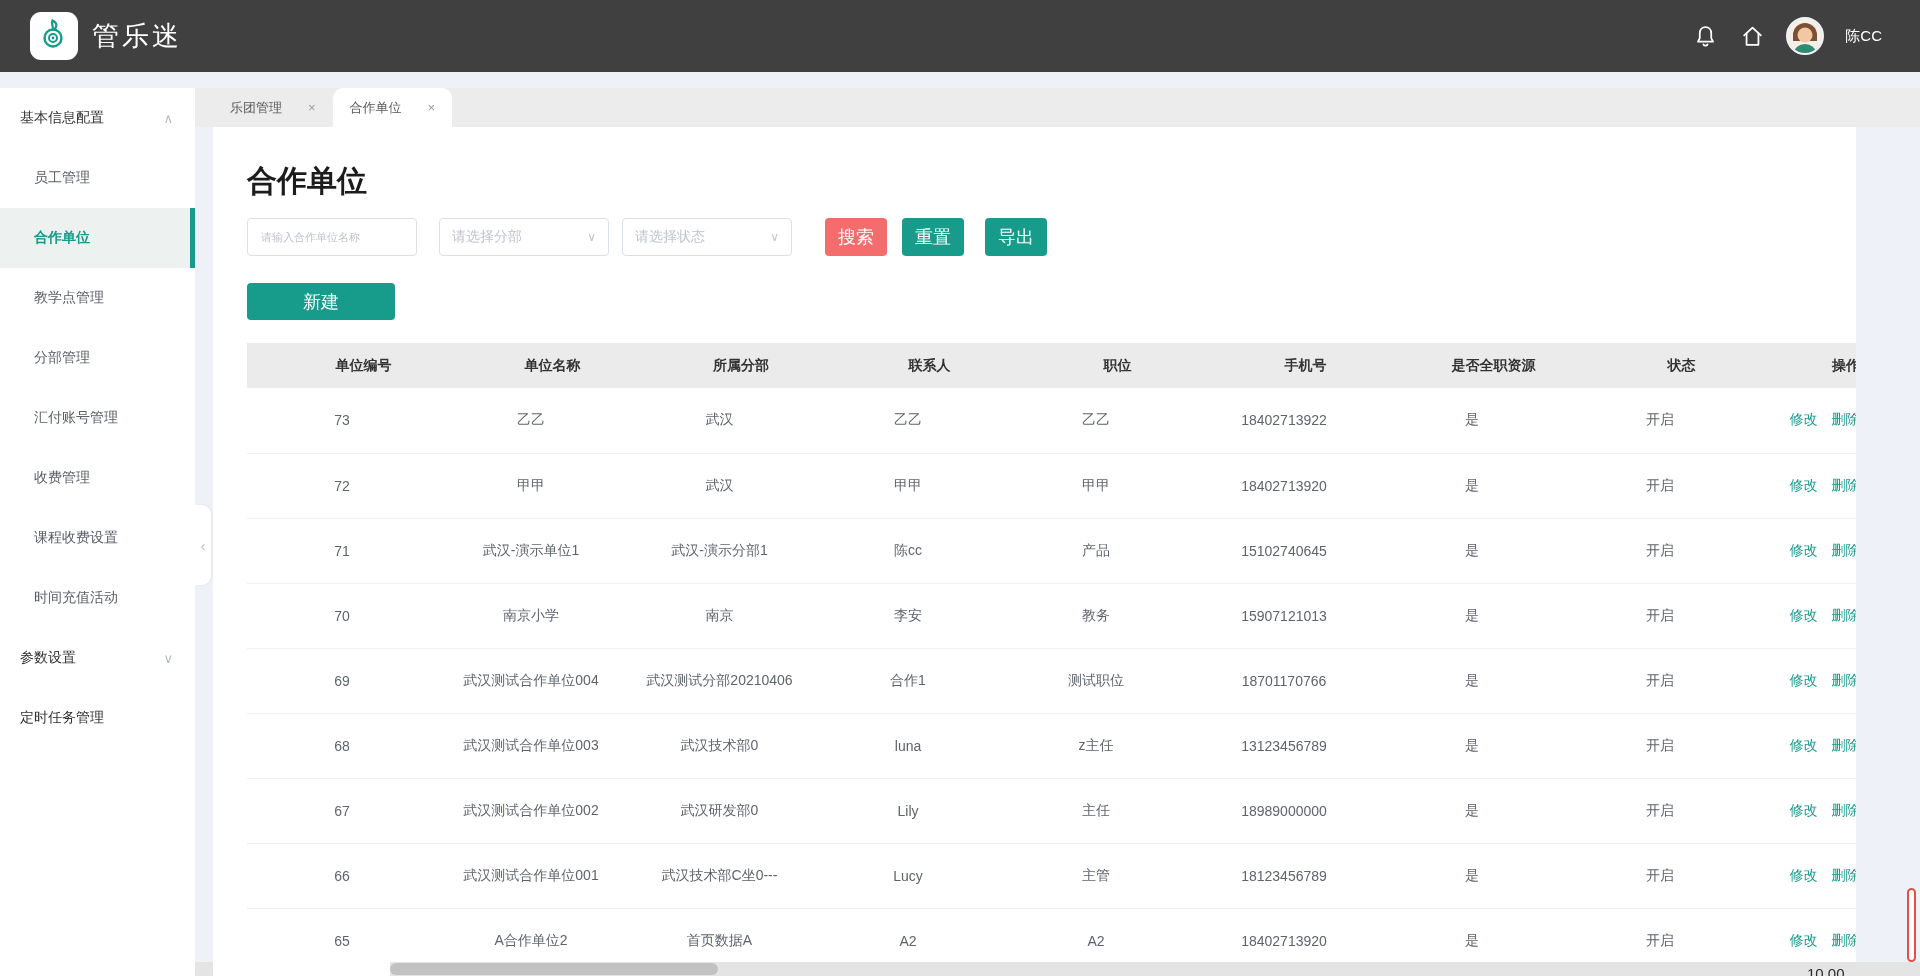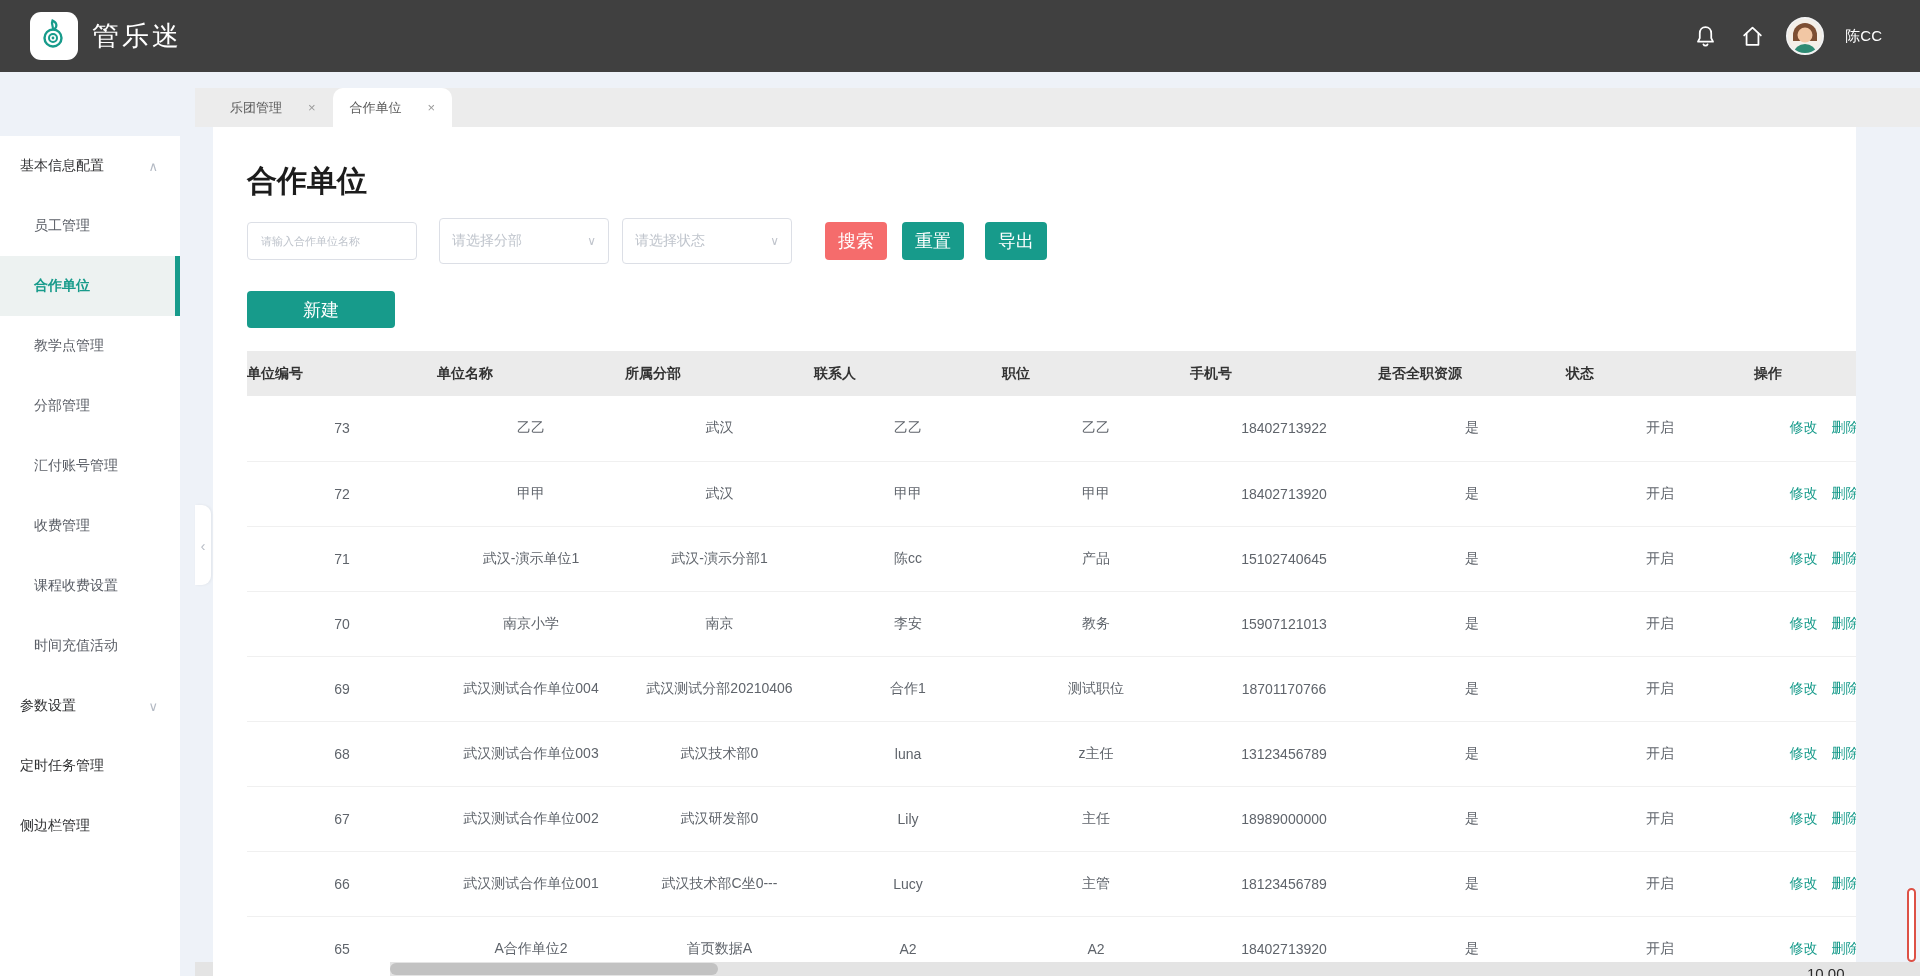--- a/index.html
+++ b/index.html
@@ -13,21 +13,21 @@
   .nav-menu { display:flex; align-items:center; margin-left:78px; gap:46px; }
   .nav-item { position:relative; color:#fff; font-size:16px; cursor:pointer; white-space:nowrap; padding:8px 0; }
   .nav-item.active { background:#179b8b; padding:9px 19px; border-radius:6px; }
   .nav-item .badge { position:absolute; top:-1px; right:-12px; width:10px; height:10px; border-radius:50%; background:#f56c6c; }
   .nav-right { margin-left:auto; display:flex; align-items:center; gap:21px; padding-right:38px; }
   .icon-btn { width:26px; height:26px; cursor:pointer; display:flex; align-items:center; justify-content:center; }
   .avatar { width:38px; height:38px; border-radius:50%; overflow:hidden; background:#ddd; border:2px solid #f2f2f2; flex:none; cursor:pointer; }
   .user-name { color:#fff; font-size:15px; cursor:pointer; }
 
   
-  .sidebar { position:absolute; top:88px; left:0; bottom:0; width:180px; background:#fff; z-index:10;margin-top:48px; }
+  .sidebar { position:absolute; top:88px; left:0; bottom:0; width:195px; background:#fff; z-index:10; }
   .side-item { height:60px; display:flex; align-items:center; font-size:14px; cursor:pointer; position:relative; color:#303133; }
   .side-item.group { padding:0 22px 0 20px; justify-content:space-between; }
   .side-item.sub { padding-left:34px; color:#5a5e66; }
   .side-item.sub.active { background:#edf2f1; color:#179b8b; font-weight:bold; }
   .side-item.sub.active::after { content:""; position:absolute; right:0; top:0; bottom:0; width:5px; background:#179b8b; }
   .chev { color:#b4bac4; font-size:13px; }
   .collapse-handle { position:absolute; left:195px; top:505px; width:16px; height:80px; background:#fff;
     border-radius:0 9px 9px 0; display:flex; align-items:center; justify-content:center;
     color:#b9bec7; font-size:15px; cursor:pointer; box-shadow:1px 0 3px rgba(0,0,0,.06); z-index:9; }
 
@@ -36,32 +36,32 @@
   .tab { height:39px; min-width:112px; display:flex; align-items:center; justify-content:space-between; padding:0 17px; font-size:13px; color:#5a5a5a; cursor:pointer; gap:26px; }
   .tab.active { background:#fff; border-radius:10px 10px 0 0; }
   .tab .close { color:#9a9a9a; font-size:13px; }
 
   
   .card { position:absolute; left:213px; top:127px; width:1643px; height:835px; background:#fff; padding-left:34px; overflow:hidden; }
   .page-title { margin-top:34px; font-size:30px; font-weight:bold; color:#1c1c1c; }
   .filter-row { margin-top:16px; display:flex; align-items:center; }
   .text-input { width:170px; height:38px; border:1px solid #dcdfe6; border-radius:4px; padding:0 13px; font-size:11px; color:#606266; outline:none; background:#fff; }
   .text-input::placeholder { color:#bfc4cc; }
-  .select { width:170px; height:46px; border:1px solid #dcdfe6; border-radius:4px; padding:0 12px; display:flex; align-items:center; justify-content:space-between; color:#bfc4cc; font-size:14px; cursor:pointer; background:#fff; }
+  .select { width:170px; height:38px; border:1px solid #dcdfe6; border-radius:4px; padding:0 12px; display:flex; align-items:center; justify-content:space-between; color:#bfc4cc; font-size:14px; cursor:pointer; background:#fff; }
   .select .arrow { color:#c0c4cc; font-size:12px; }
   .gap22 { margin-left:22px; } .gap13 { margin-left:13px; } .gap33 { margin-left:33px; } .gap15 { margin-left:15px; } .gap21 { margin-left:21px; }
   .btn { height:38px; border:none; border-radius:4px; color:#fff; font-size:18px; cursor:pointer; padding:0; }
   .btn.search { width:62px; background:#f56c6c; }
   .btn.teal { width:62px; background:#179b8b; }
   .btn.create { width:148px; height:37px; background:#179b8b; margin-top:27px; display:block; }
 
   
   .table-wrap { margin-top:23px; width:1609px; overflow:hidden; }
   table { border-collapse:collapse; table-layout:fixed; width:1648px; }
-  th { height:45px; background:#ebebeb; font-size:14px; color:#333; font-weight:bold; text-align:left; white-space:nowrap; }
+  th { height:45px; background:#ebebeb; font-size:14px; color:#333; font-weight:bold; text-align:center; white-space:nowrap;padding-left:43px; }
   td { height:65px; text-align:center; font-size:14px; color:#5f646b; border-bottom:1px solid #f0f0f0; background:#fff; white-space:nowrap; overflow:hidden; }
   .op-link { color:#179b8b; margin:0 7px; cursor:pointer; }
 
   
   .h-scroll { position:absolute; left:195px; right:0; bottom:0; height:14px; background:#e4e4e4; overflow:hidden; z-index:15; }
   .h-white { position:absolute; left:18px; top:0; width:177px; height:14px; background:#fff; }
   .h-thumb { position:absolute; left:195px; top:1px; width:328px; height:12px; background:#c2c2c2; border-radius:7px; cursor:pointer; }
   .h-partial { position:absolute; left:1612px; top:3px; font-size:15px; color:#2b2b2b; }
   .v-thumb { position:absolute; right:4px; top:888px; width:9px; height:74px; background:#fff; border:2px solid #dd5146; border-radius:5px; z-index:25; cursor:pointer; }
 </style>
@@ -133,23 +133,20 @@
     </div>
     <div class="side-item sub">
       <span>时间充值活动</span>
     </div>
     <div class="side-item group">
       <span>参数设置</span>
       <span class="chev">∨</span>
     </div>
     <div class="side-item group">
       <span>定时任务管理</span>
-    </div>
-    <div class="side-item group">
-      <span>侧边栏管理</span>
     </div>
   </div>
 <div class="collapse-handle">
   <span>‹</span>
 </div>
 
 <div class="tabbar">
     <div class="tab">
       <span>乐团管理</span>
       <span class="close">×</span>

